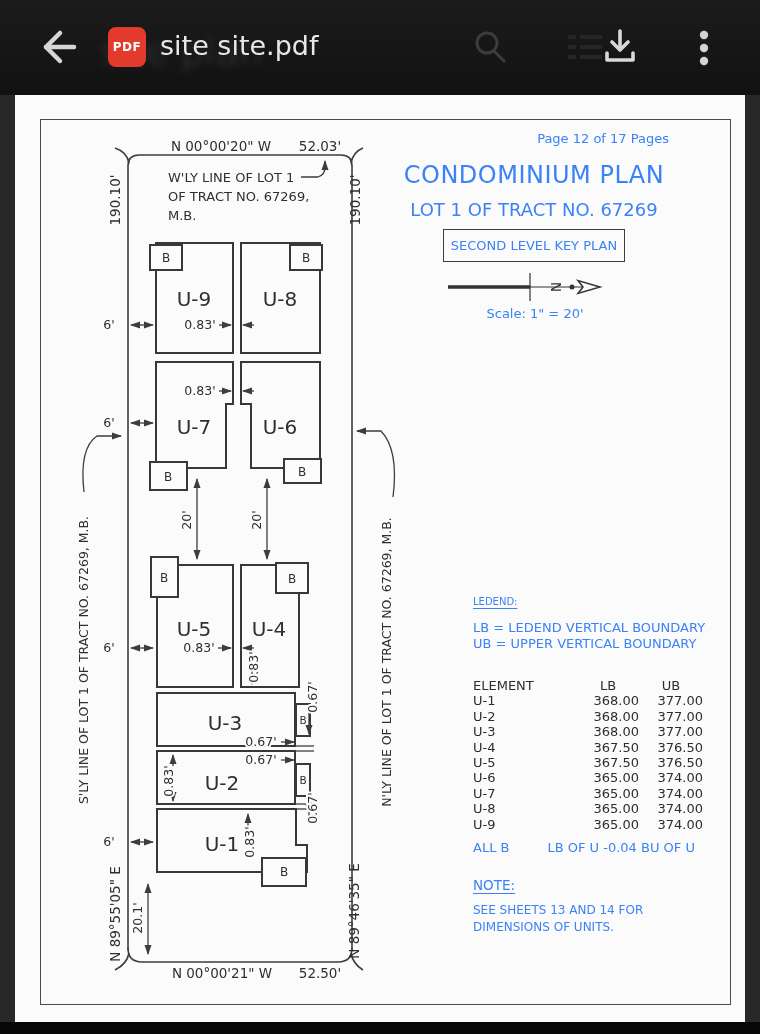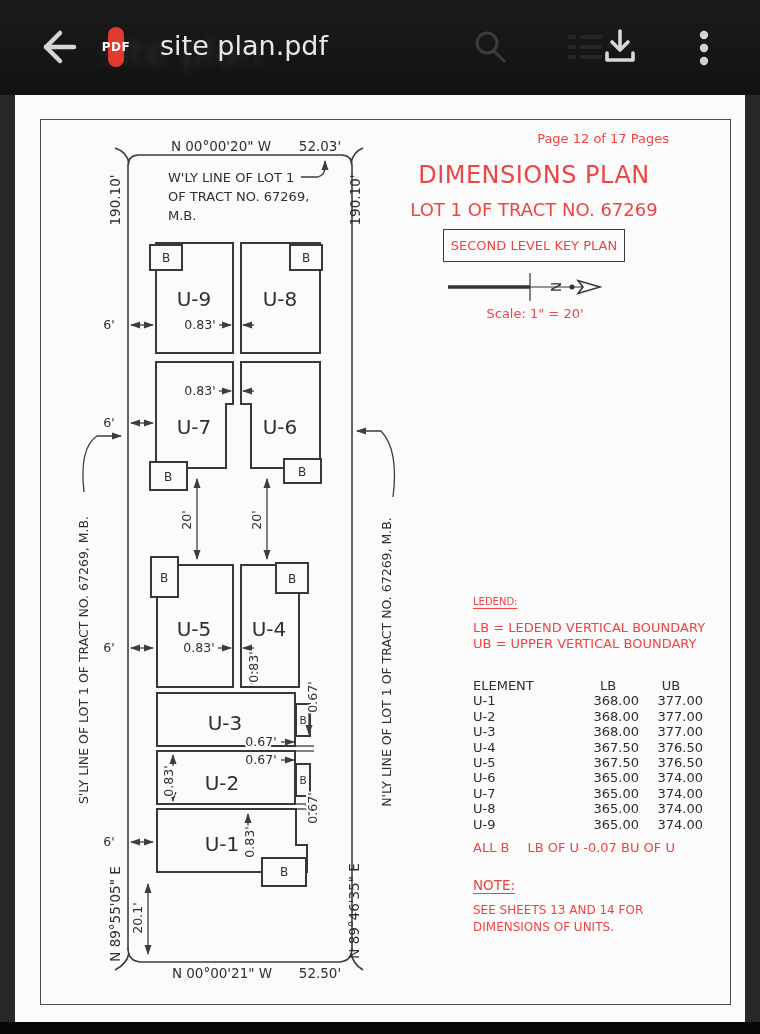--- a/index.html
+++ b/index.html
@@ -4,46 +4,46 @@
 <style>
   html,body{margin:0;padding:0;background:#282828;}
   .canvas{position:relative;width:760px;height:1034px;overflow:hidden;
           font-family:"DejaVu Sans",sans-serif;background:#282828;}
   
   .toolbar{position:absolute;left:0;top:0;width:760px;height:95px;
            background:linear-gradient(#1b1b1b,#121212);z-index:10;}
   .ghost-title{position:absolute;left:100px;top:30px;font-size:38px;color:#2a2a2a;
                filter:blur(3px);z-index:1;white-space:nowrap;}
   .back-btn{position:absolute;left:34px;top:25px;width:44px;height:44px;z-index:3;}
-  .pdf-badge{position:absolute;left:108px;top:27px;width:16px;height:40px;border-radius:8px;
+  .pdf-badge{position:absolute;left:108px;top:27px;width:38px;height:40px;border-radius:8px;
              background:#e23b2e;color:#fff;font-weight:bold;font-size:12px;
              display:flex;align-items:center;justify-content:center;z-index:3;letter-spacing:.5px;}
   .doc-title{position:absolute;left:160px;top:30px;font-size:27px;color:#e8e8e8;z-index:3;white-space:nowrap;}
   .tb-icon{position:absolute;top:25px;width:44px;height:44px;z-index:3;}
   
   .pdf-page{position:absolute;left:15px;top:95px;width:730px;height:927px;background:#fbfbfb;z-index:2;}
   .page-border{position:absolute;left:40px;top:119px;width:689px;height:884px;
                border:1.6px solid #4c4c4c;z-index:3;}
   .bottom-strip{position:absolute;left:0;top:1022px;width:760px;height:12px;background:#070707;z-index:4;}
-  .ptxt{position:absolute;color:#ef4444;z-index:5;white-space:nowrap;}
+  .ptxt{position:absolute;color:#3b82f6;z-index:5;white-space:nowrap;}
   .page-ind{left:447px;top:131px;width:222px;text-align:right;font-size:13px;}
   .main-title{left:398px;top:161px;width:272px;text-align:center;font-size:24px;letter-spacing:.5px;}
   .sub-title{left:403px;top:199px;width:262px;text-align:center;font-size:18px;}
   .keyplan{left:443px;top:229px;width:180px;text-align:center;font-size:13px;
            border:1.6px solid #3d3d3d;padding:8px 0;background:#fbfbfb;}
   .scale{left:455px;top:306px;width:160px;text-align:center;font-size:13px;}
   
   .lg-head{left:473px;top:596px;font-size:10px;text-decoration:underline;text-underline-offset:3px;}
   .lg-defs{left:473px;top:620px;font-size:13px;line-height:16px;}
   .lg-table{position:absolute;left:473px;top:661px;z-index:5;display:grid;
             grid-template-columns:104px 62px 64px;font-size:13px;line-height:15.4px;color:#2d2d2d;}
   .lg-table .num{text-align:right;}
   .lg-table .hd{text-align:center;margin-top:17px;}
   .lg-table .hd:first-child{text-align:left;}
-  .allb{left:473px;top:840px;font-size:13px;display:flex;gap:18px;}
+  .allb{left:473px;top:840px;font-size:13px;display:flex;gap:38px;}
   .note-head{left:473px;top:877px;font-size:13.5px;text-decoration:underline;text-underline-offset:3px;}
   .note-body{left:473px;top:902px;font-size:12px;line-height:17px;}
   
   .plan-svg{position:absolute;left:0;top:0;width:760px;height:1034px;z-index:6;pointer-events:none;}
   .plan-svg text{fill:#2f2f2f;font-family:"DejaVu Sans",sans-serif;}
   .plan-svg .halo{paint-order:stroke;stroke:#fbfbfb;stroke-width:4px;}
   .bt{font-size:13.5px;} .dt{font-size:12.5px;} .ut{font-size:20px;}
   .bb{font-size:12px;} .bbs{font-size:10.5px;} .lt{font-size:12.5px;} .an{font-size:13px;}
 </style>
 </head>
@@ -53,21 +53,21 @@
 
   <div class="toolbar">
     <div class="ghost-title">site plan</div>
     <div class="back-btn">
       <svg width="44" height="44" viewBox="0 0 44 44">
         <path d="M26,8 L12,22 L26,36" fill="none" stroke="#d6d6d6" stroke-width="4.5" stroke-linecap="round" stroke-linejoin="round"></path>
         <line x1="12" y1="22" x2="40" y2="22" stroke="#d6d6d6" stroke-width="4.5" stroke-linecap="round"></line>
       </svg>
     </div>
     <div class="pdf-badge">PDF</div>
-    <div class="doc-title">site plan.pdf</div>
+    <div class="doc-title">site site.pdf</div>
     <div class="tb-icon" style="left:468px">
       <svg width="44" height="44" viewBox="0 0 44 44">
         <circle cx="19" cy="18" r="10" fill="none" stroke="#3c3c3c" stroke-width="3"></circle>
         <line x1="26" y1="26" x2="36" y2="36" stroke="#3c3c3c" stroke-width="3" stroke-linecap="round"></line>
       </svg>
     </div>
     <div class="tb-icon" style="left:562px">
       <svg width="44" height="44" viewBox="0 0 44 44">
         <g stroke="#262626" stroke-width="4">
           <line x1="6" y1="12" x2="14" y2="12"></line>
@@ -95,21 +95,21 @@
         <circle cx="22" cy="36" r="4.2" fill="#d2d2d2"></circle>
       </svg>
     </div>
   </div>
 
   <div class="pdf-page"></div>
   <div class="page-border"></div>
   <div class="bottom-strip"></div>
 
   <div class="ptxt page-ind">Page 12 of 17 Pages</div>
-  <div class="ptxt main-title">DIMENSIONS PLAN</div>
+  <div class="ptxt main-title">CONDOMINIUM PLAN</div>
   <div class="ptxt sub-title">LOT 1 OF TRACT NO. 67269</div>
   <div class="ptxt keyplan">SECOND LEVEL KEY PLAN</div>
   <div class="ptxt scale">Scale: 1" = 20'</div>
 
   <div class="ptxt lg-head">LEDEND:</div>
   <div class="ptxt lg-defs">
     <div>LB = LEDEND VERTICAL BOUNDARY</div>
     <div>UB = UPPER VERTICAL BOUNDARY</div>
   </div>
   <div class="lg-table">
@@ -139,21 +139,21 @@
     <div class="num">374.00</div>
     <div>U-8</div>
     <div class="num">365.00</div>
     <div class="num">374.00</div>
     <div>U-9</div>
     <div class="num">365.00</div>
     <div class="num">374.00</div>
   </div>
   <div class="ptxt allb">
     <span>ALL B</span>
-    <span>LB OF U -0.07  BU OF U</span>
+    <span>LB OF U -0.04  BU OF U</span>
   </div>
   <div class="ptxt note-head">NOTE:</div>
   <div class="ptxt note-body">
     <div>SEE SHEETS 13 AND 14 FOR</div>
     <div>DIMENSIONS OF UNITS.</div>
   </div>
 
   <svg class="plan-svg" viewBox="0 0 760 1034">
     <defs>
       <marker id="ah" viewBox="0 0 10 10" refX="9" refY="5" markerWidth="8" markerHeight="8" orient="auto-start-reverse">

